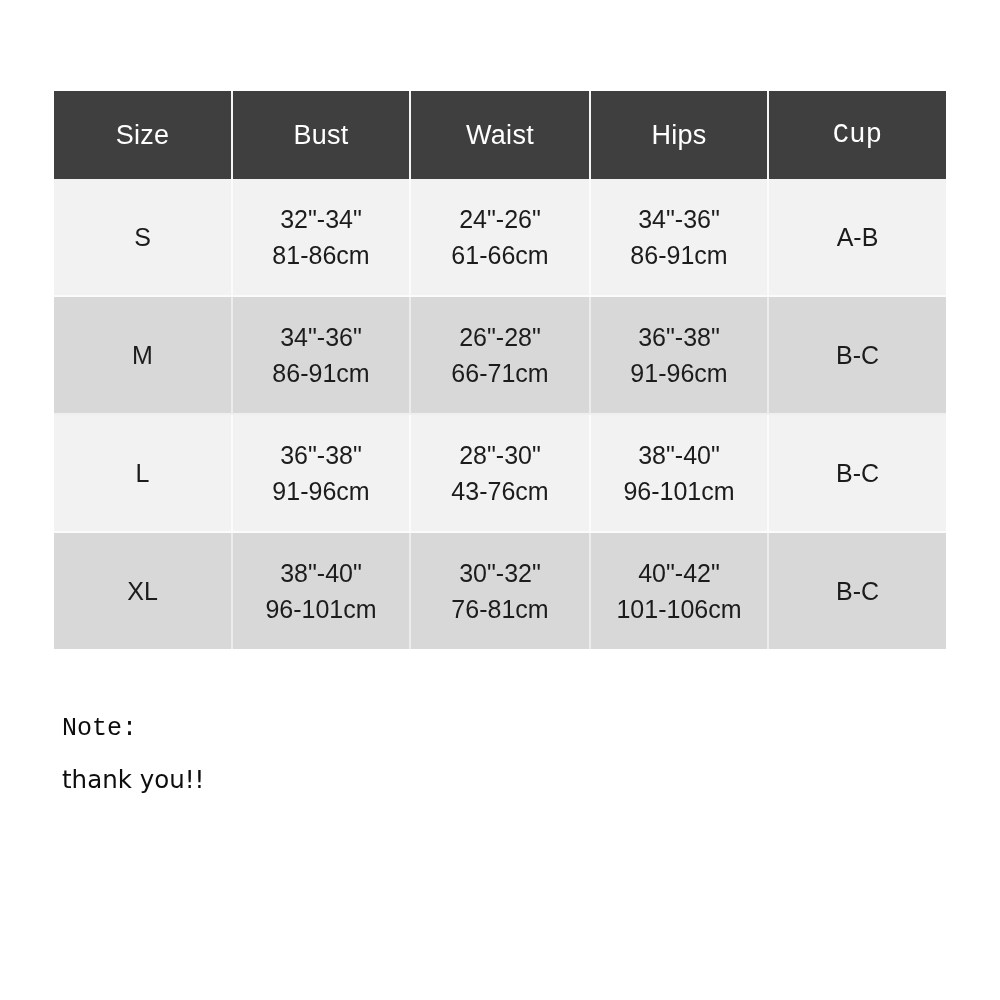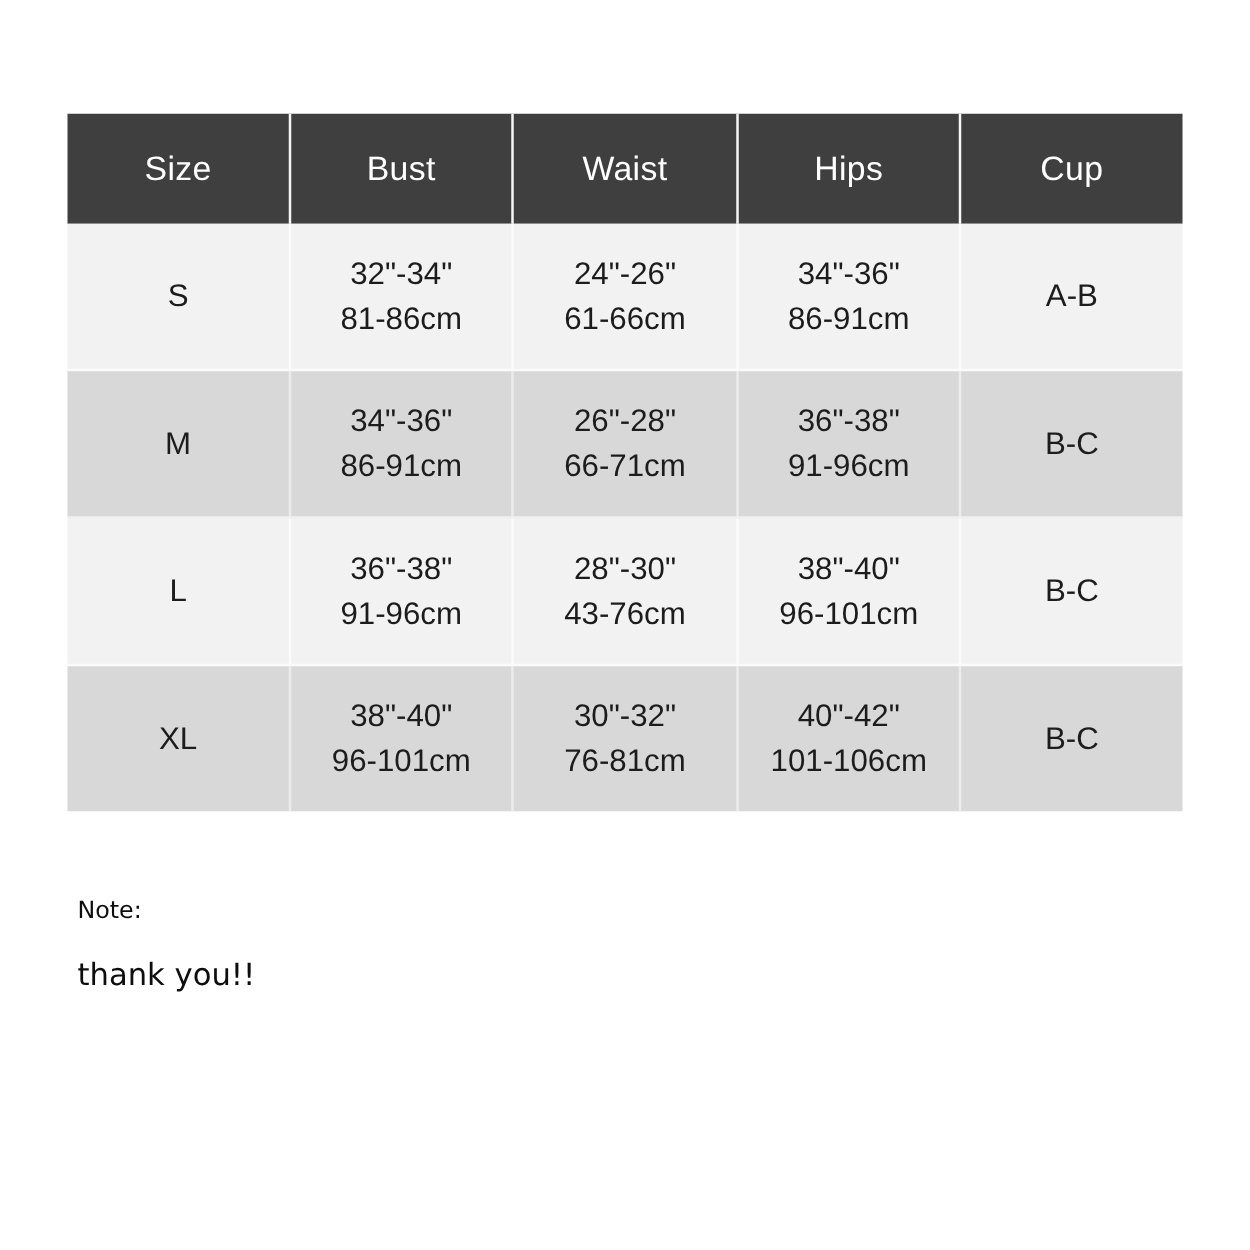--- a/index.html
+++ b/index.html
@@ -43,21 +43,21 @@
     background: #3f3f3f;
     color: #ffffff;
     font-family: "Liberation Sans", sans-serif;
     font-size: 27px;
     font-weight: 400;
     text-align: center;
     vertical-align: middle;
     border-right: 2px solid #f5f5f5;
     letter-spacing: 0.3px;
   }
-  .size-table thead th:last-child { border-right: none; }
+  .size-table thead th:last-child { border-right: none; font-family: Liberation Mono, monospace; }
 
   .size-table tbody td {
     height: 114px;
     text-align: center;
     vertical-align: middle;
     font-family: "Liberation Sans", sans-serif;
     font-size: 25px;
     font-weight: 400;
     color: #1c1c1c;
     border-right: 2px solid #fbfbfb;
@@ -80,21 +80,22 @@
     top: 703px;
     width: 910px;
     font-family: "DejaVu Sans", sans-serif;
     font-size: 25px;
     color: #0d0d0d;
     line-height: 51px;
     font-weight: 400;
   }
   .note .note-title {
     display: block;
-    font-size: 19px;
+    font-size: 25px;
+    font-family: Liberation Mono, monospace;
   }
   .note .note-line {
     display: block;
     white-space: nowrap;
     font-size: 24.5px;
   }
 </style>
 </head>
 <body>
 

